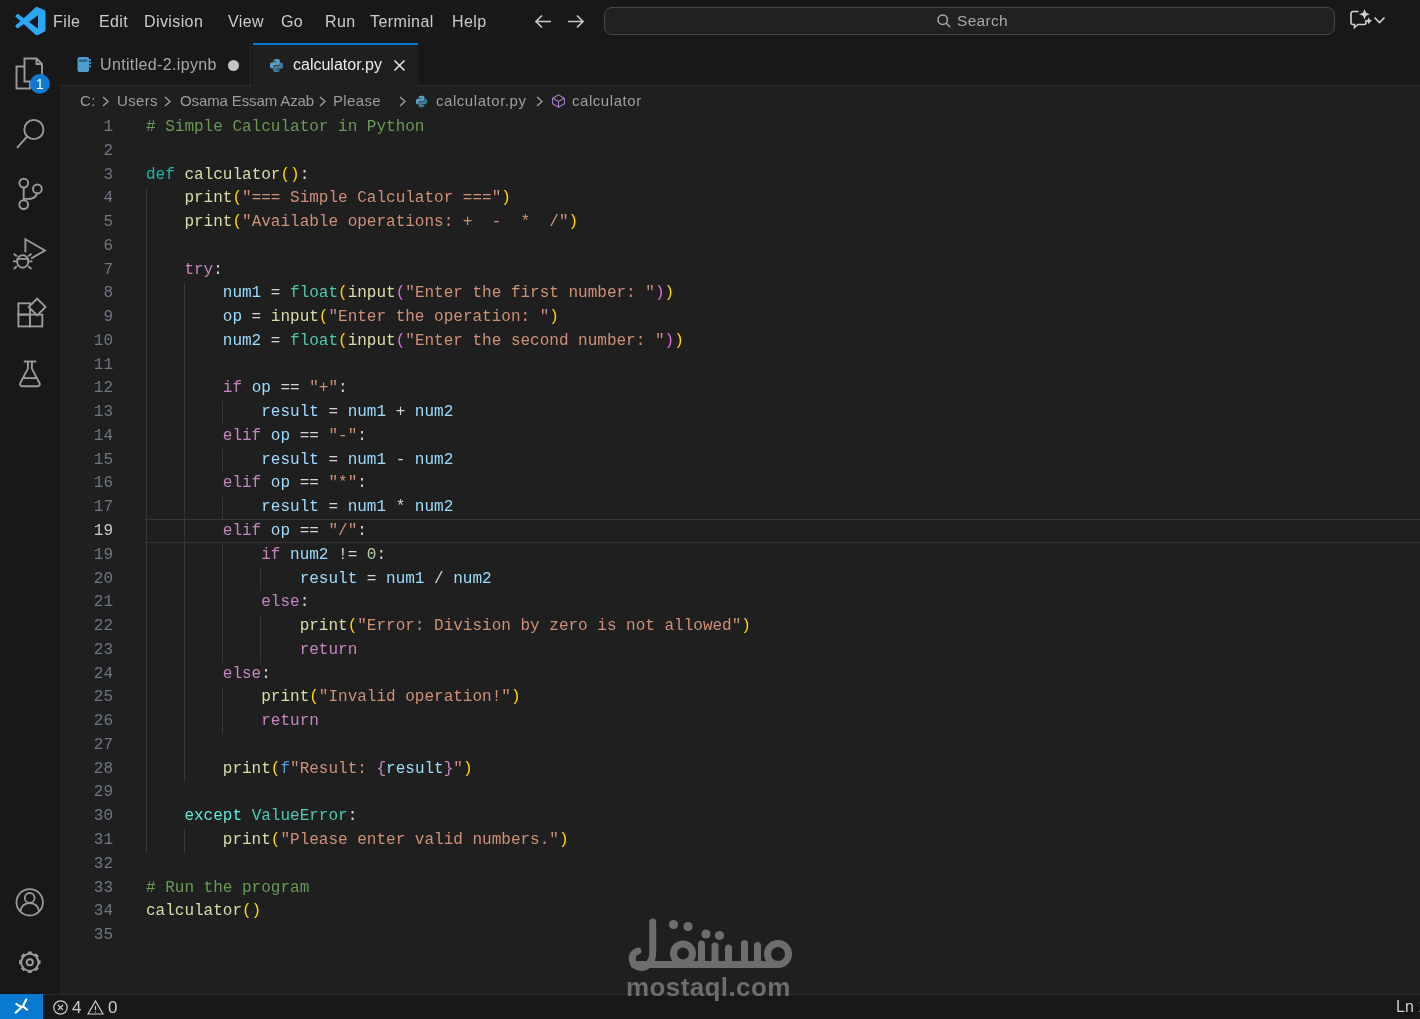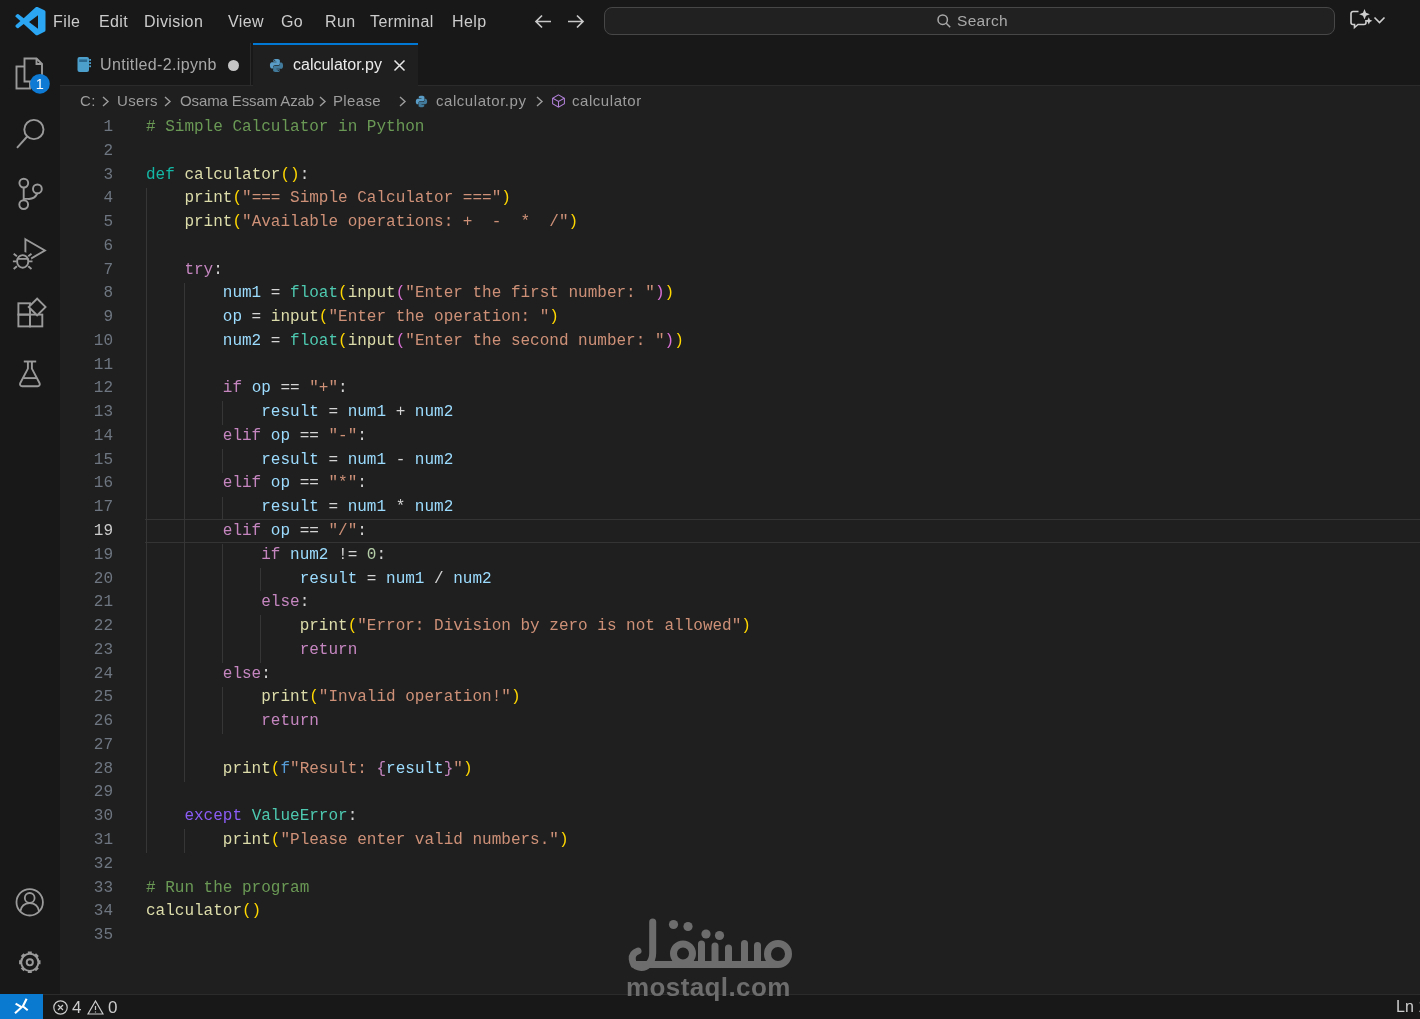--- a/index.html
+++ b/index.html
@@ -92,21 +92,21 @@
 <span style="color:#D4D4D4">                </span><span style="color:#9CDCFE">result</span><span style="color:#D4D4D4"> = </span><span style="color:#9CDCFE">num1</span><span style="color:#D4D4D4"> / </span><span style="color:#9CDCFE">num2</span>
 <span style="color:#D4D4D4">            </span><span style="color:#C586C0">else</span><span style="color:#D4D4D4">:</span>
 <span style="color:#D4D4D4">                </span><span style="color:#DCDCAA">print</span><span style="color:#FFD700">(</span><span style="color:#CE9178">"Error: Division by zero is not allowed"</span><span style="color:#FFD700">)</span>
 <span style="color:#D4D4D4">                </span><span style="color:#C586C0">return</span>
 <span style="color:#D4D4D4">        </span><span style="color:#C586C0">else</span><span style="color:#D4D4D4">:</span>
 <span style="color:#D4D4D4">            </span><span style="color:#DCDCAA">print</span><span style="color:#FFD700">(</span><span style="color:#CE9178">"Invalid operation!"</span><span style="color:#FFD700">)</span>
 <span style="color:#D4D4D4">            </span><span style="color:#C586C0">return</span>
 
 <span style="color:#D4D4D4">        </span><span style="color:#DCDCAA">print</span><span style="color:#FFD700">(</span><span style="color:#569CD6">f</span><span style="color:#CE9178">"Result: </span><span style="color:#C586C0">{</span><span style="color:#9CDCFE">result</span><span style="color:#C586C0">}</span><span style="color:#CE9178">"</span><span style="color:#FFD700">)</span>
 
-<span style="color:#D4D4D4">    </span><span style="color:#8b5cf6">except</span><span style="color:#D4D4D4"> </span><span style="color:#4EC9B0">ValueError</span><span style="color:#D4D4D4">:</span>
+<span style="color:#D4D4D4">    </span><span style="color:#5eead4">except</span><span style="color:#D4D4D4"> </span><span style="color:#4EC9B0">ValueError</span><span style="color:#D4D4D4">:</span>
 <span style="color:#D4D4D4">        </span><span style="color:#DCDCAA">print</span><span style="color:#FFD700">(</span><span style="color:#CE9178">"Please enter valid numbers."</span><span style="color:#FFD700">)</span>
 
 <span style="color:#6A9955"># Run the program</span>
 <span style="color:#DCDCAA">calculator</span><span style="color:#FFD700">()</span>
 </pre>
 
 <div id="titlebar">
 <svg class="ic" style="left:13px;top:7px" width="35" height="30" viewBox="0 0 100 100">
 <path fill="#2ba6f2" d="M96.5 10.7 73.4.2a6 6 0 0 0-6.8 1.2L27.3 37.2 10.1 24.1a4 4 0 0 0-5.1.2L1.3 27.7a4 4 0 0 0 0 5.9L16.2 47 1.3 60.4a4 4 0 0 0 0 5.9l3.7 3.4a4 4 0 0 0 5.1.2l17.2-13.1 39.3 35.8a6 6 0 0 0 6.8 1.2l23.2-11.2A6 6 0 0 0 100 77.2V16.1a6 6 0 0 0-3.5-5.4ZM75 72.6 45.2 50 75 27.4Z"></path>
       </svg>

